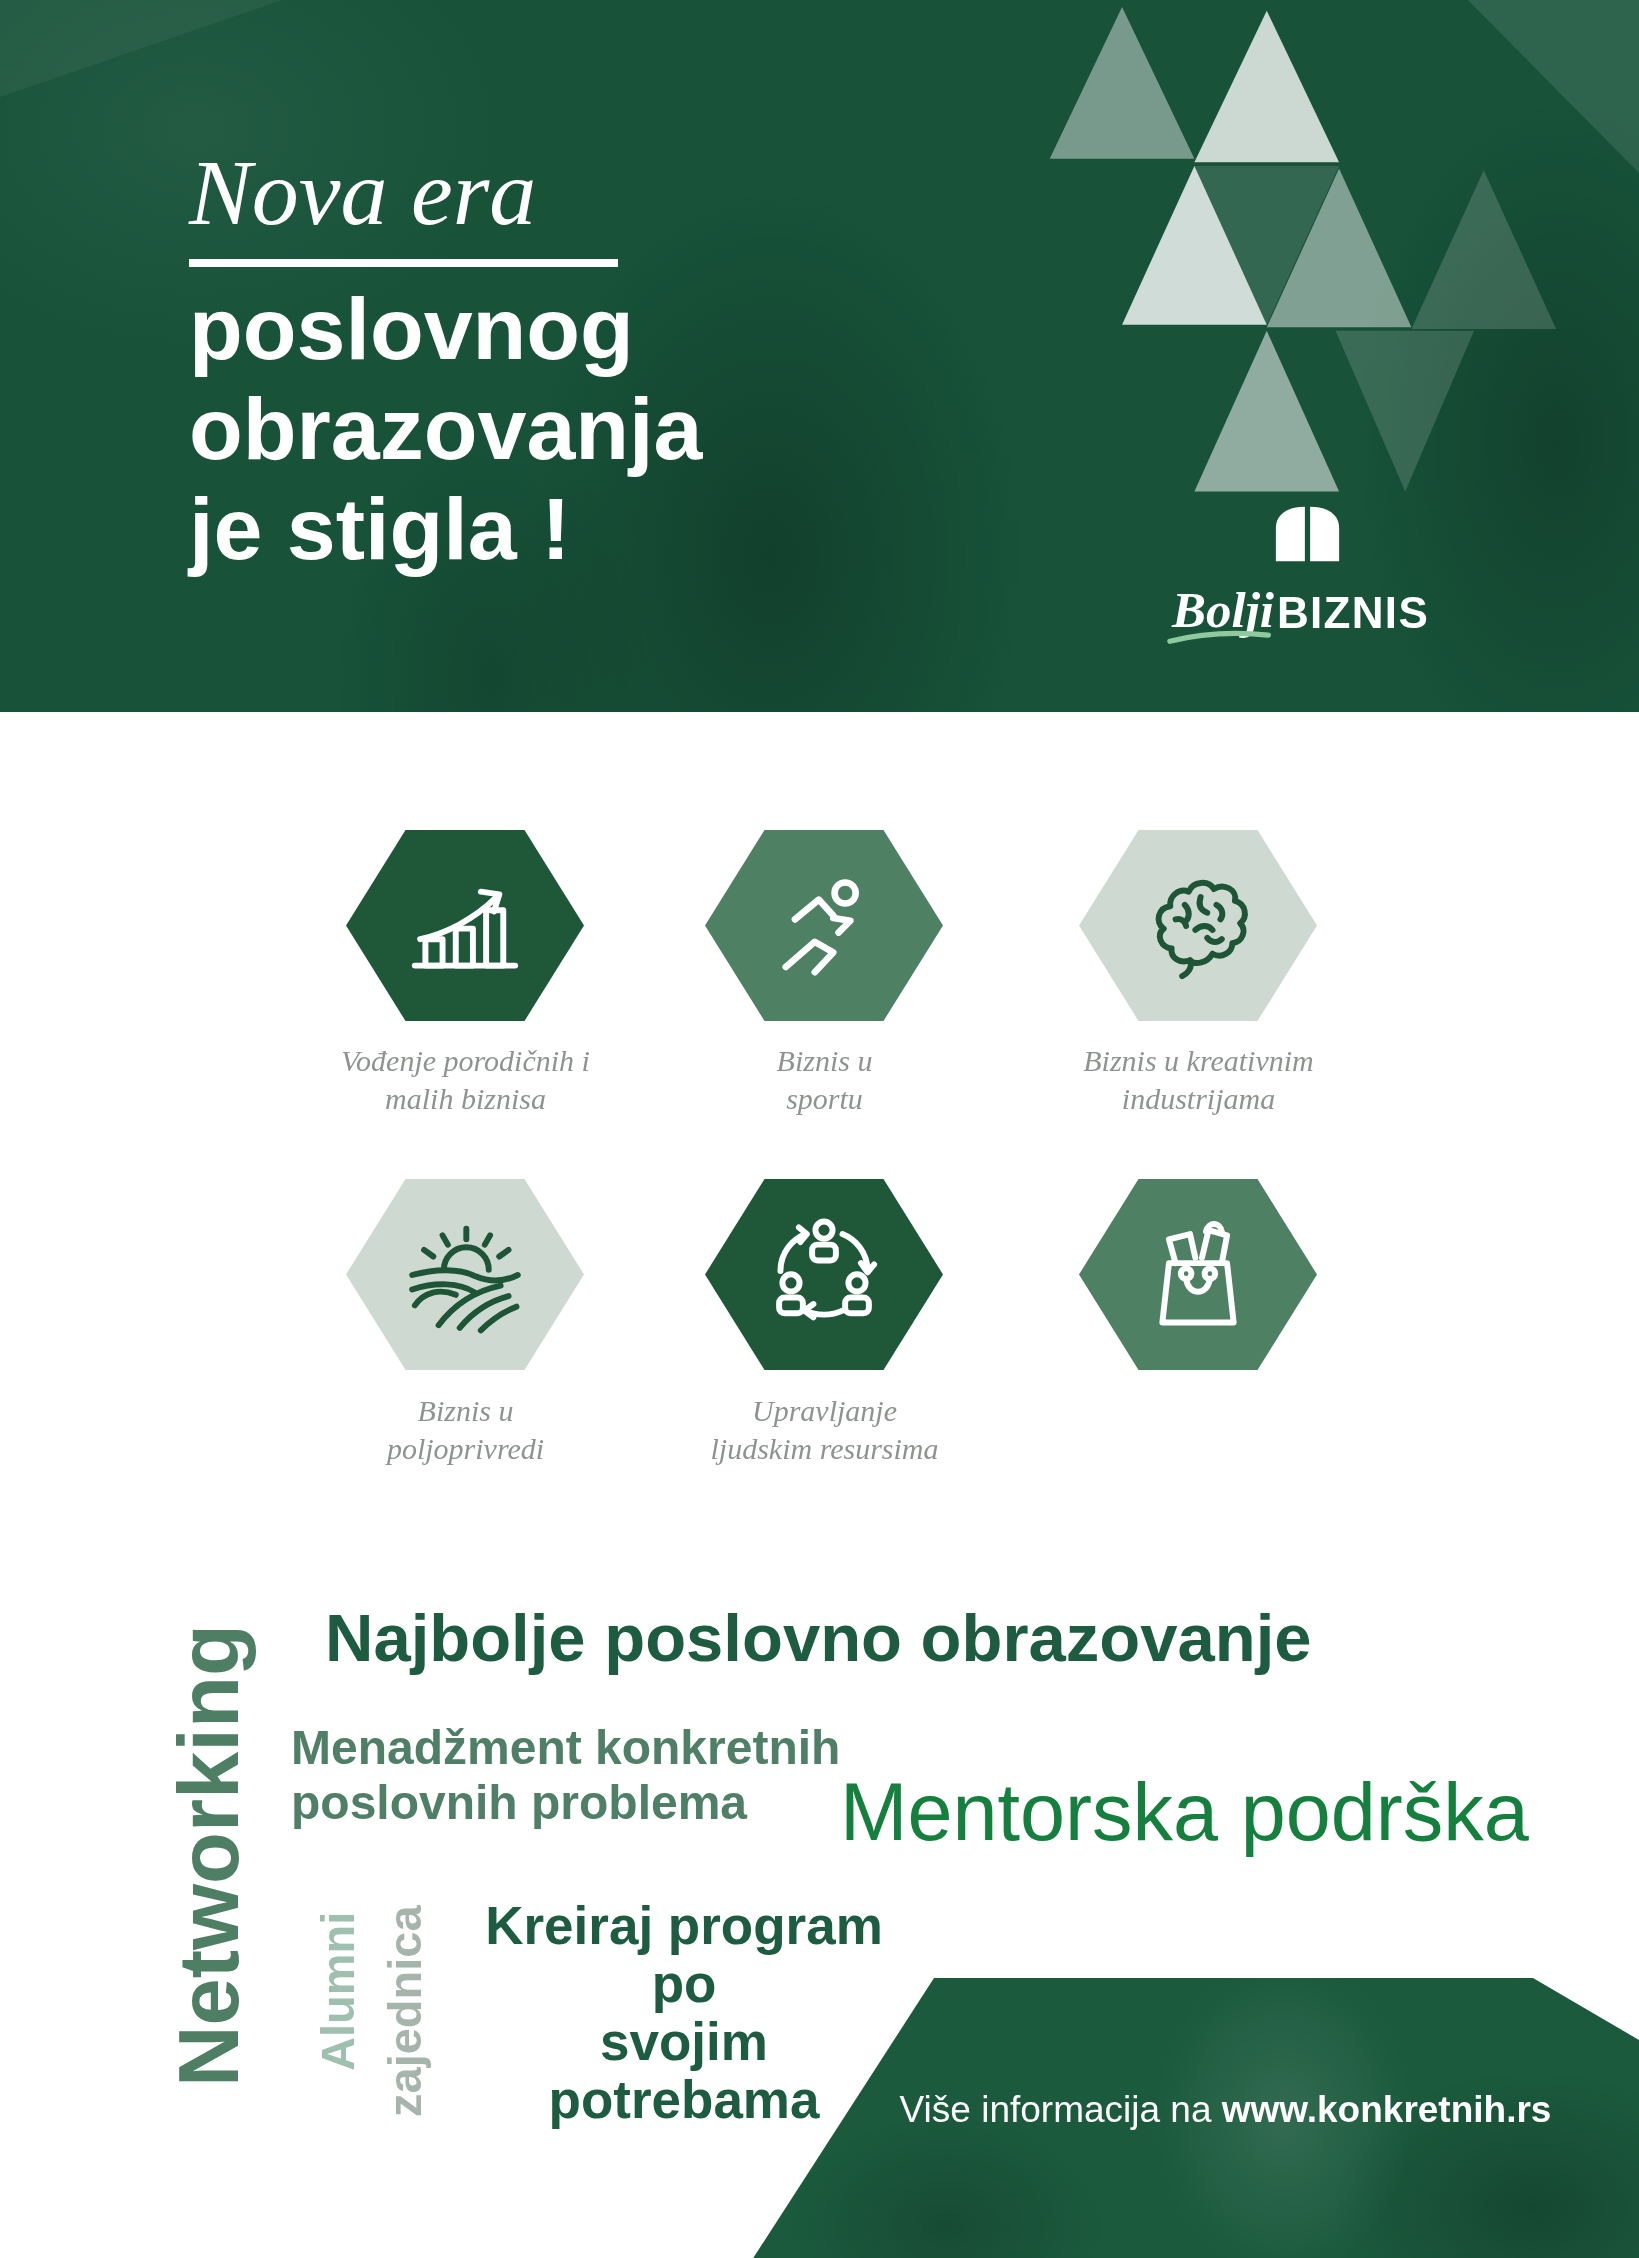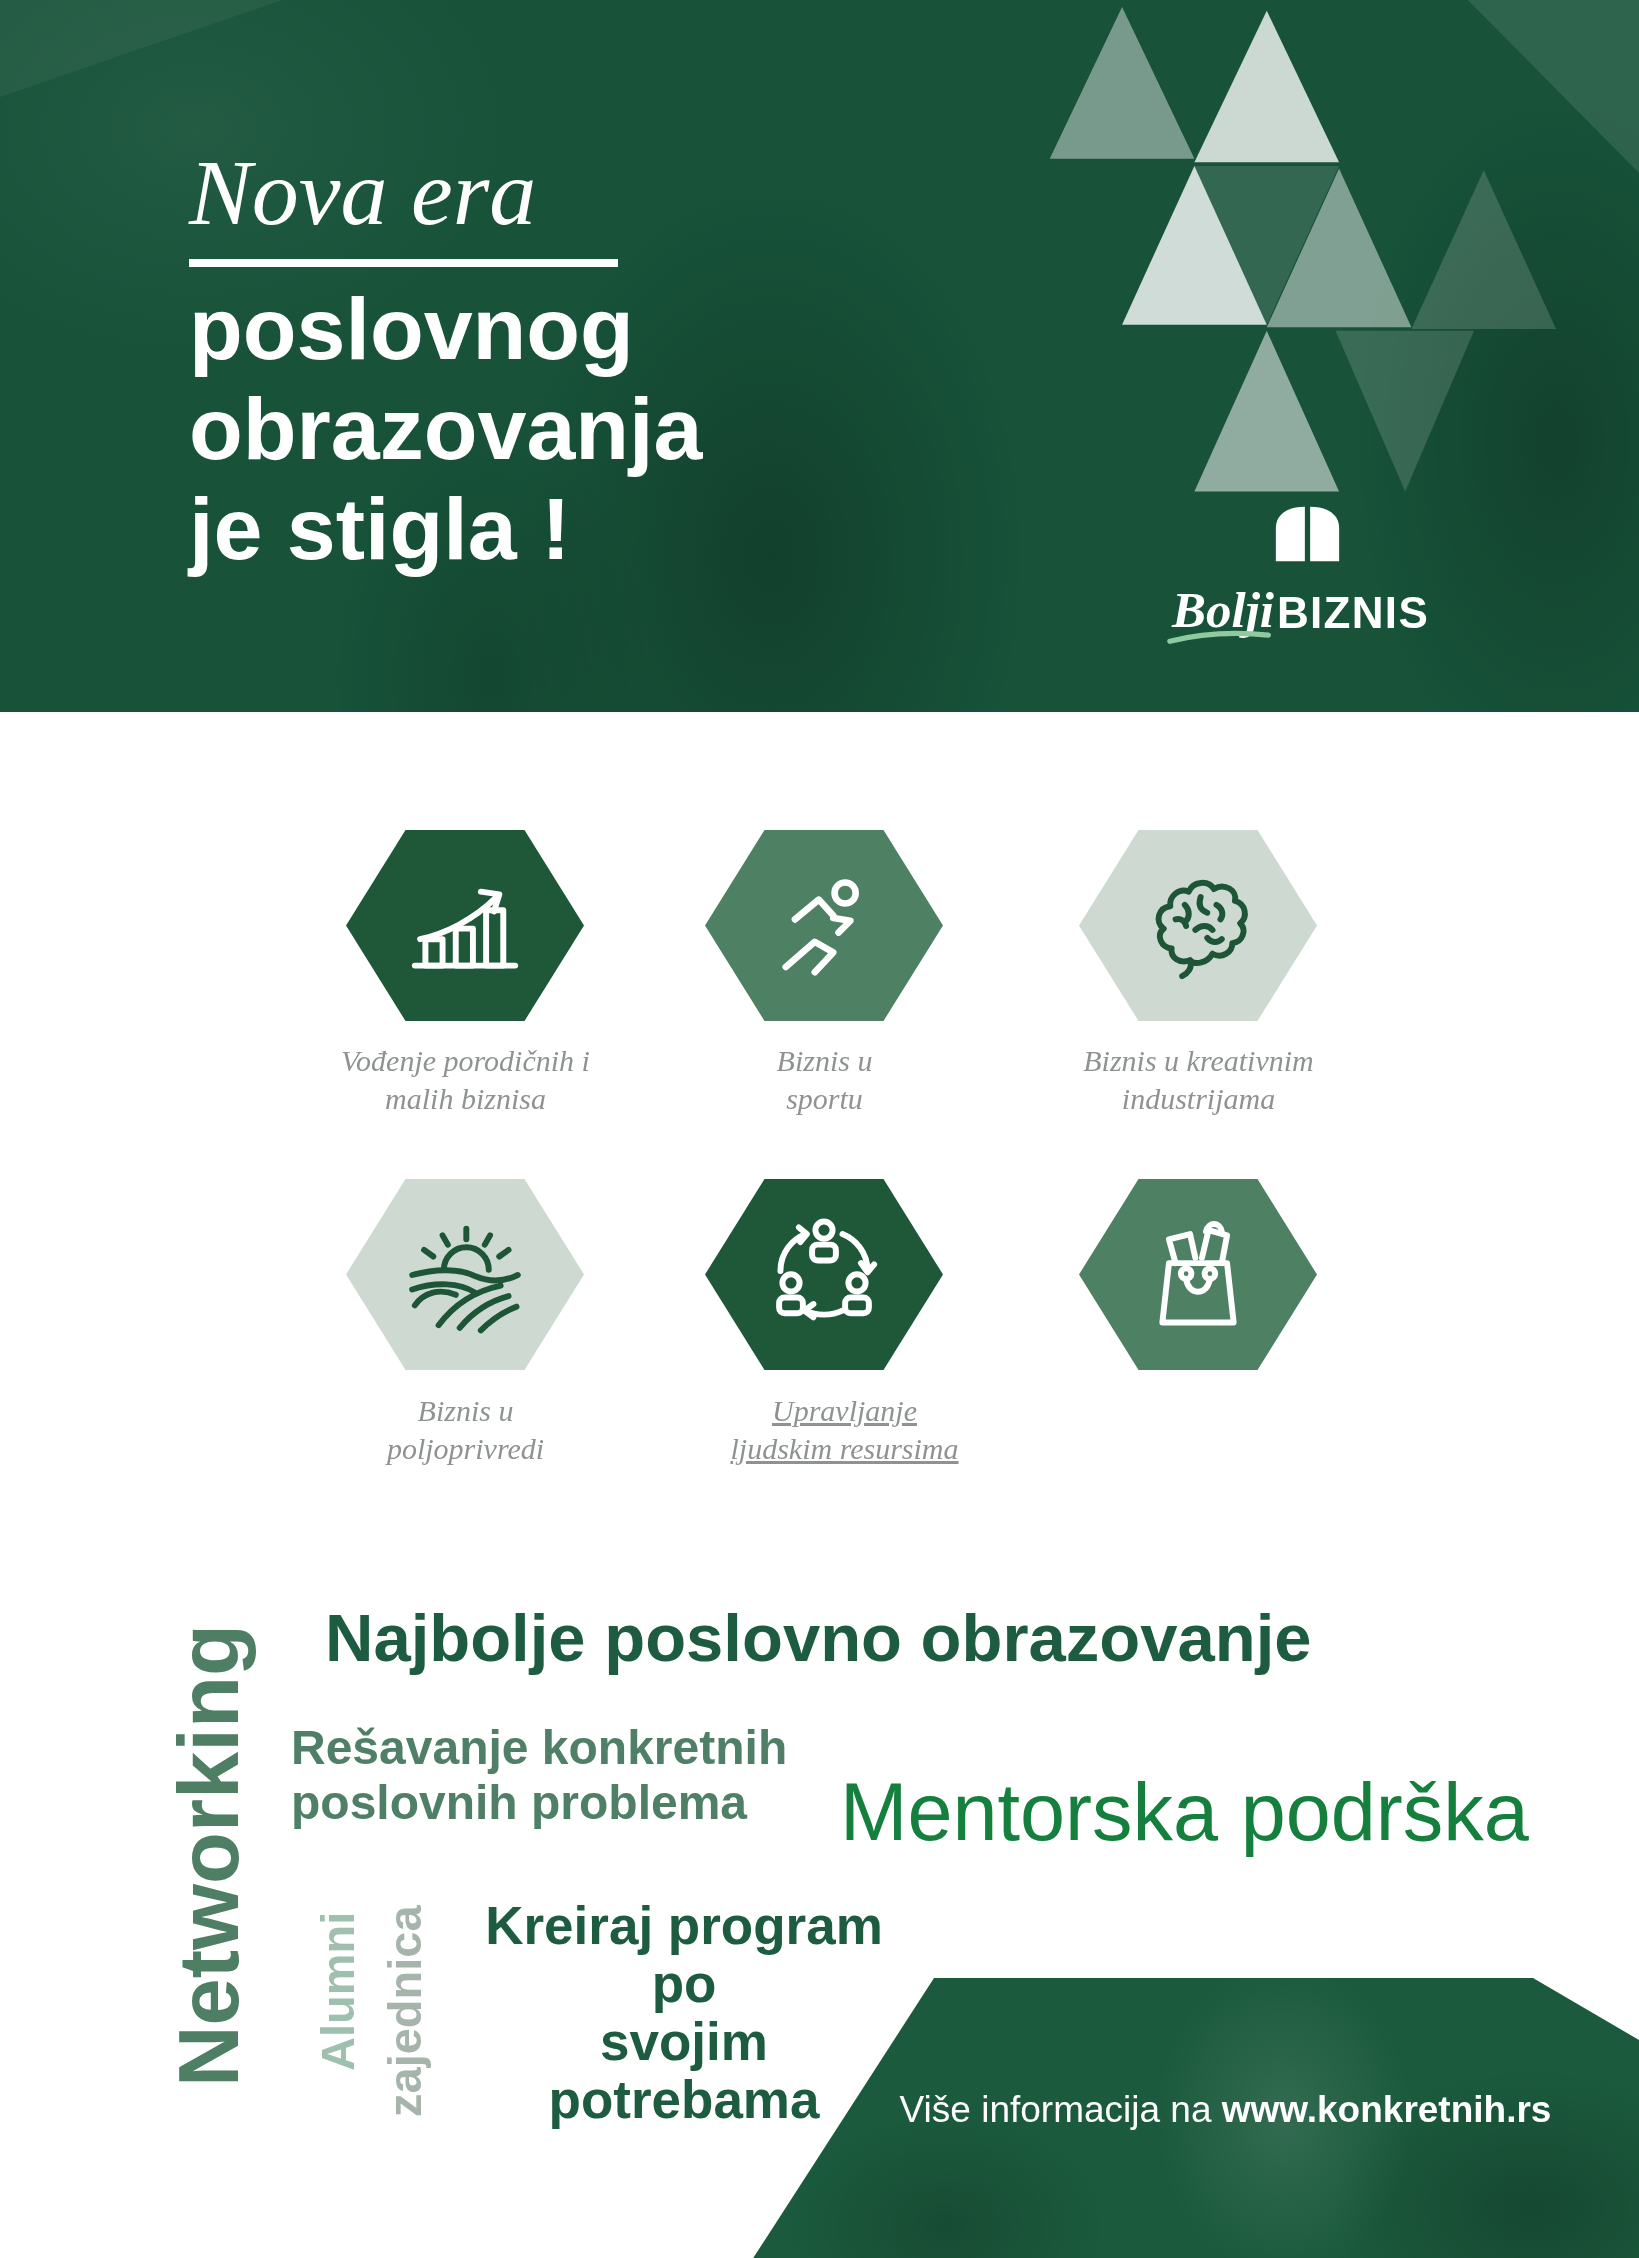--- a/index.html
+++ b/index.html
@@ -218,29 +218,29 @@
     <div>sportu</div>
   </div>
   <div class="hex-label" style="left:1013px;top:1042px;">
     <div>Biznis u kreativnim</div>
     <div>industrijama</div>
   </div>
   <div class="hex-label" style="left:280px;top:1392px;">
     <div>Biznis u</div>
     <div>poljoprivredi</div>
   </div>
-  <div class="hex-label" style="left:659px;top:1392px;text-decoration:underline;">
+  <div class="hex-label" style="left:639px;top:1392px;">
     <div>Upravljanje</div>
     <div>ljudskim resursima</div>
   </div>
 
   <div class="vert w-networking">Networking</div>
   <div class="w-najbolje">Najbolje poslovno obrazovanje</div>
   <div class="w-resavanje">
-    <div>Rešavanje konkretnih</div>
+    <div>Menadžment konkretnih</div>
     <div>poslovnih problema</div>
   </div>
   <div class="w-mentorska">Mentorska podrška</div>
   <div class="vert w-alumni1">Alumni</div>
   <div class="vert w-alumni2">zajednica</div>
   <div class="w-kreiraj">
     <div>Kreiraj program po</div>
     <div>svojim potrebama</div>
   </div>
 

